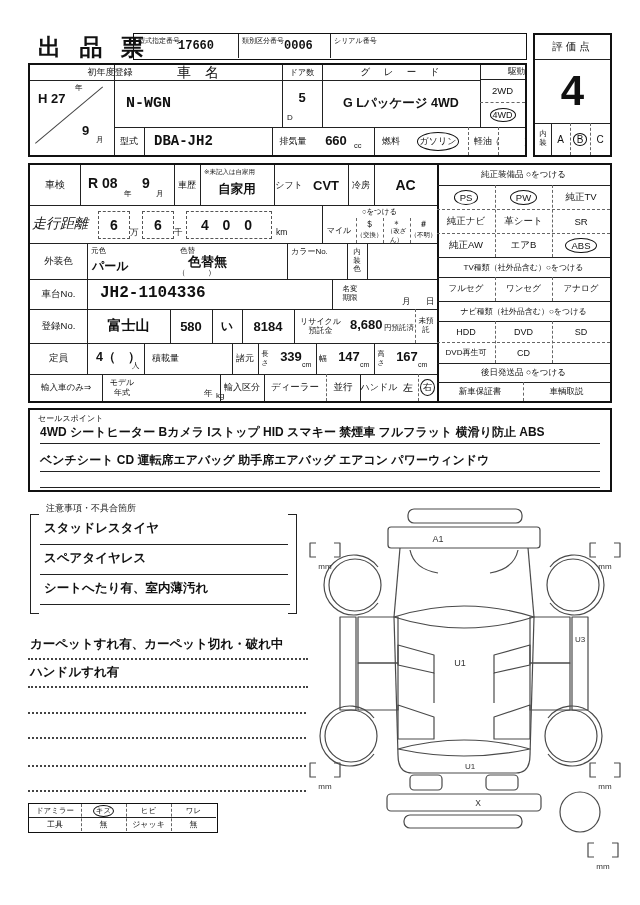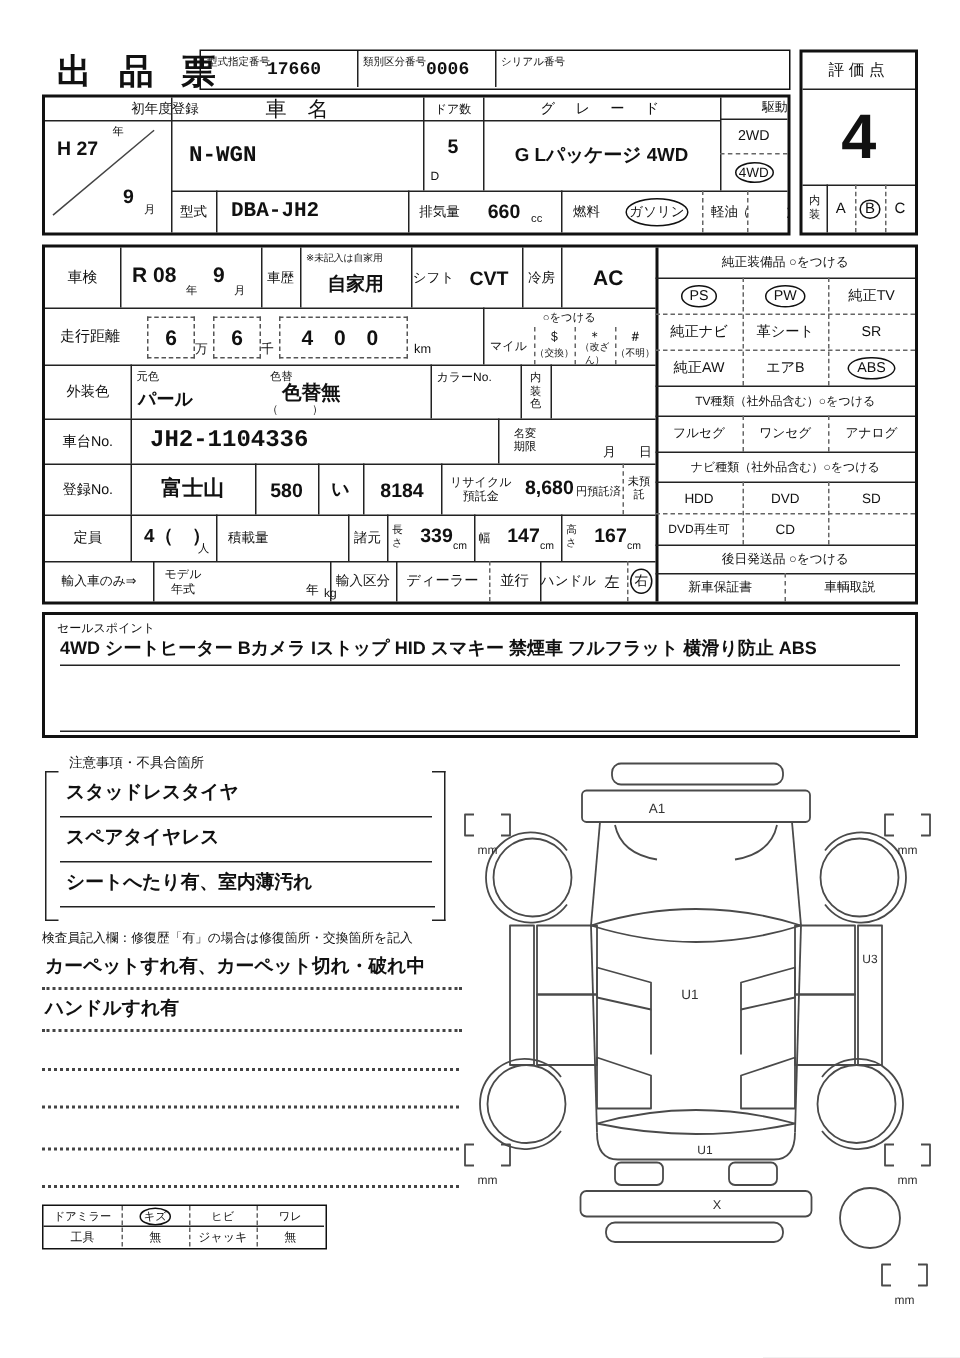--- a/index.html
+++ b/index.html
@@ -131,21 +131,21 @@
     <div class="tl" style="left:174px;top:3px;font-size:6.5px;">※未記入は自家用</div>
     <div class="c b" style="left:170px;top:11px;width:74px;height:26px;font-size:12.5px;">自家用</div>
     <div class="vl" style="left:244px;top:0;height:40px;"></div>
     <div class="c" style="left:244px;top:0;width:30px;height:40px;font-size:9px;">シフト</div>
     <div class="c b" style="left:274px;top:0;width:44px;height:40px;font-size:13px;">CVT</div>
     <div class="vl" style="left:318px;top:0;height:40px;"></div>
     <div class="c" style="left:318px;top:0;width:26px;height:40px;font-size:9px;">冷房</div>
     <div class="vl" style="left:344px;top:0;height:40px;"></div>
     <div class="c b" style="left:344px;top:0;width:63px;height:40px;font-size:14px;">AC</div>
 
-    <div class="c" style="left:0;top:40px;width:60px;height:38px;font-size:10px;">走行距離</div>
+    <div class="c" style="left:0;top:40px;width:60px;height:38px;font-size:14px;font-style:italic;">走行距離</div>
     <div class="dash b" style="left:68px;top:46px;width:30px;height:26px;font-size:14px;">6</div>
     <div class="tl" style="left:100px;top:62px;font-size:8.5px;">万</div>
     <div class="dash b" style="left:112px;top:46px;width:30px;height:26px;font-size:14px;">6</div>
     <div class="tl" style="left:144px;top:62px;font-size:8.5px;">千</div>
     <div class="dash b" style="left:156px;top:46px;width:84px;height:26px;font-size:14px;letter-spacing:5px;">4 0 0</div>
     <div class="tl" style="left:246px;top:62px;font-size:8.5px;">km</div>
     <div class="vl" style="left:292px;top:40px;height:38px;"></div>
     <div class="c" style="left:292px;top:41px;width:115px;height:12px;font-size:7.5px;">○をつける</div>
     <div class="c" style="left:292px;top:53px;width:34px;height:25px;font-size:8px;">マイル</div>
     <div class="vd" style="left:326px;top:53px;height:25px;"></div>
@@ -295,31 +295,31 @@
       <div class="hl" style="left:0;top:217px;width:173px;"></div>
       <div class="vd" style="left:86px;top:217px;height:19px;"></div>
       <div class="c" style="left:0;top:217px;width:86px;height:19px;font-size:8.5px;">新車保証書</div>
       <div class="c" style="left:86px;top:217px;width:87px;height:19px;font-size:8.5px;">車輌取説</div>
     </div>
   </div>
 
   <div class="box" style="left:28px;top:408px;width:584px;height:84px;">
     <div class="tl" style="left:8px;top:3px;font-size:8px;">セールスポイント</div>
     <div class="uline" style="left:10px;top:14px;width:560px;height:19px;font-size:12px;">4WD シートヒーター Bカメラ Iストップ HID スマキー 禁煙車 フルフラット 横滑り防止 ABS</div>
+    <div class="uline" style="left:10px;top:42px;width:560px;height:19px;font-size:12px;">ベンチシート CD 運転席エアバッグ 助手席エアバッグ エアコン パワーウィンドウ</div>
     <div class="uline" style="left:10px;top:66px;width:560px;height:11px;font-size:12px;"></div>
   </div>
 
   <div class="tl" style="left:46px;top:502px;font-size:9px;">注意事項・不具合箇所</div>
   <div class="abs" style="left:30px;top:514px;width:8px;height:98px;border-left:1.8px solid #222;border-top:1.8px solid #222;border-bottom:1.8px solid #222;"></div>
   <div class="abs" style="left:288px;top:514px;width:8px;height:98px;border-right:1.8px solid #222;border-top:1.8px solid #222;border-bottom:1.8px solid #222;"></div>
   <div class="uline" style="left:40px;top:550px;width:244px;height:24px;font-size:12.5px;padding-left:4px;">スペアタイヤレス</div>
   <div class="uline" style="left:40px;top:520px;width:244px;height:24px;font-size:12.5px;padding-left:4px;">スタッドレスタイヤ</div>
   <div class="uline" style="left:40px;top:580px;width:246px;height:24px;font-size:12.5px;padding-left:4px;">シートへたり有、室内薄汚れ</div>
 
-  <div class="tl" style="left:28px;top:620px;font-size:8.5px;">検査員記入欄：修復歴「有」の場合は修復箇所・交換箇所を記入</div>
   <div class="dotline" style="left:28px;top:636px;width:278px;height:22px;font-size:12.5px;padding-left:2px;">カーペットすれ有、カーペット切れ・破れ中</div>
   <div class="dotline" style="left:28px;top:664px;width:278px;height:22px;font-size:12.5px;padding-left:2px;">ハンドルすれ有</div>
   <div class="dotline" style="left:28px;top:692px;width:278px;height:20px;"></div>
   <div class="dotline" style="left:28px;top:717px;width:278px;height:20px;"></div>
   <div class="dotline" style="left:28px;top:745px;width:278px;height:20px;"></div>
   <div class="dotline" style="left:28px;top:770px;width:278px;height:20px;"></div>
 
   <div class="abs" style="left:28px;top:803px;width:190px;height:30px;border:1.5px solid #111;box-sizing:border-box;">
     <div class="hl" style="left:0;top:13px;width:187px;"></div>
     <div class="vd" style="left:52px;top:0;height:27px;"></div>

